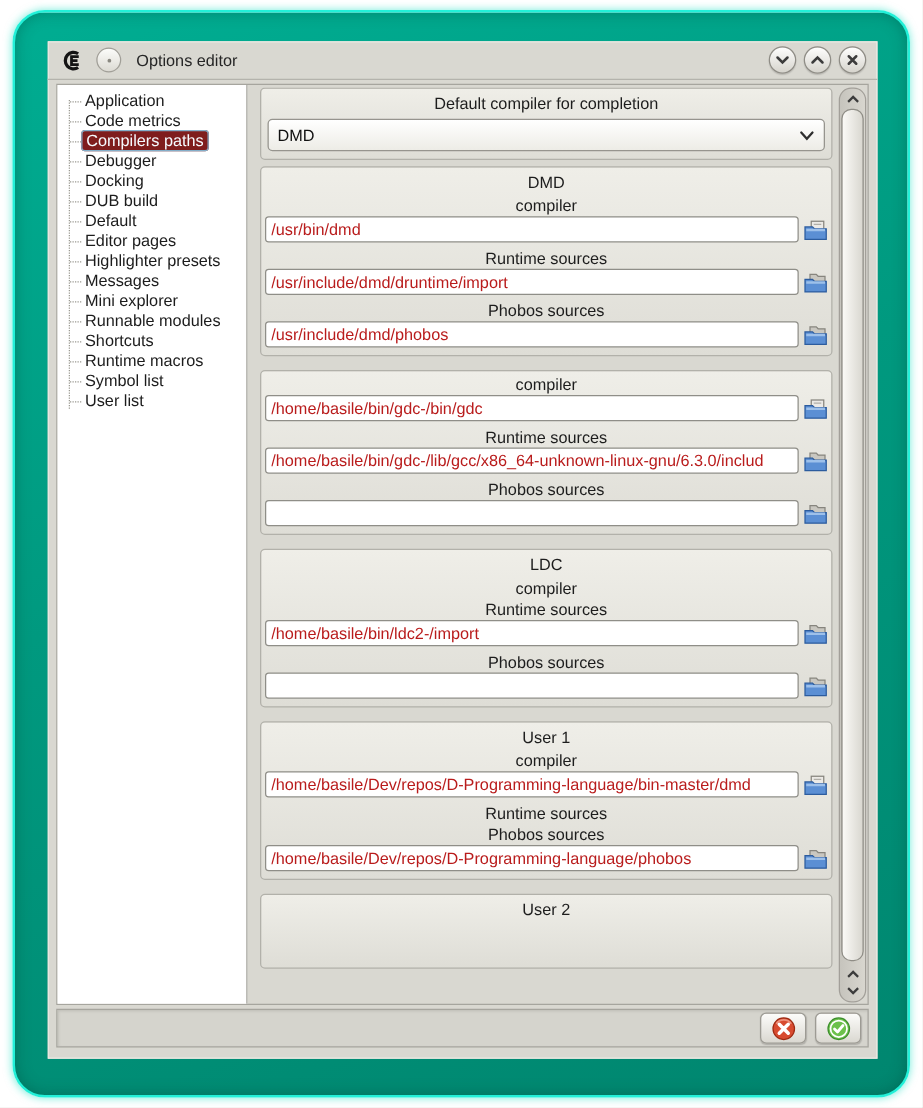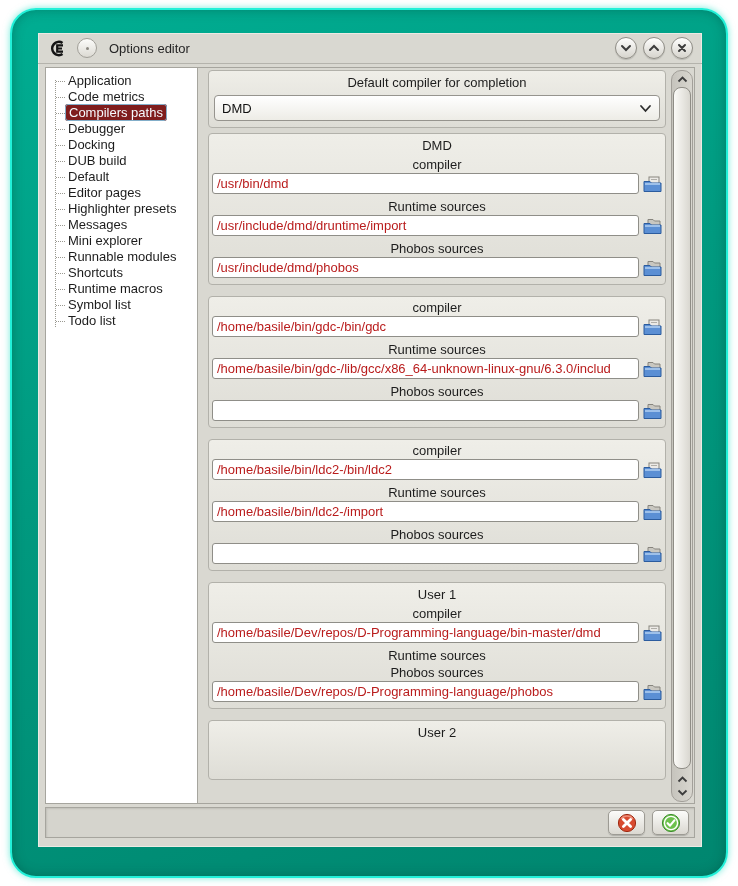--- a/index.html
+++ b/index.html
@@ -131,21 +131,21 @@
           <li class="tree-item"><span>DUB build</span></li>
           <li class="tree-item"><span>Default</span></li>
           <li class="tree-item"><span>Editor pages</span></li>
           <li class="tree-item"><span>Highlighter presets</span></li>
           <li class="tree-item"><span>Messages</span></li>
           <li class="tree-item"><span>Mini explorer</span></li>
           <li class="tree-item"><span>Runnable modules</span></li>
           <li class="tree-item"><span>Shortcuts</span></li>
           <li class="tree-item"><span>Runtime macros</span></li>
           <li class="tree-item"><span>Symbol list</span></li>
-          <li class="tree-item"><span>Todo list</span></li>
+          <li class="tree-item"><span>User list</span></li>
         </ul>
       </div>
 
       <div class="splitter"></div>
 
       <div class="main">
         <div class="scroll-content">
 
           <div class="groupbox gb-first">
             <div class="box-title">Default compiler for completion</div>
@@ -226,32 +226,22 @@
                 <svg width="19" height="17" viewBox="0 0 19 17">
                     <path d="M5 1.5 H10 L11.5 3 H17 V11 H5 Z" fill="#c9c7c0" stroke="#87857e"></path>
                     <path d="M1 5.5 H7 L8.5 7 H18 V15.5 H1 Z" fill="#5b8fd4" stroke="#2c5c9e"></path>
                     <path d="M2 8 H17" stroke="#9dc0ea" stroke-width="2"></path>
                   </svg>
               </button>
             </div>
           </div>
 
           <div class="groupbox">
+            <div class="box-title">LDC</div>
             <div class="field-label">compiler</div>
-            <div class="input-row">
-              <input class="path-input" value="/home/basile/bin/ldc2-/bin/ldc2" style="">
-              <button class="icon-btn">
-                <svg width="19" height="17" viewBox="0 0 19 17">
-                    <rect x="6" y="1" width="10" height="10" fill="#eceae6" stroke="#87857e"></rect>
-                    <line x1="8" y1="3.5" x2="14" y2="3.5" stroke="#b0aea8"></line>
-                    <path d="M1 5.5 H7 L8.5 7 H18 V15.5 H1 Z" fill="#5b8fd4" stroke="#2c5c9e"></path>
-                    <path d="M2 8 H17" stroke="#9dc0ea" stroke-width="2"></path>
-                  </svg>
-              </button>
-            </div>
             <div class="field-label">Runtime sources</div>
             <div class="input-row">
               <input class="path-input" value="/home/basile/bin/ldc2-/import" style="">
               <button class="icon-btn">
                 <svg width="19" height="17" viewBox="0 0 19 17">
                     <path d="M5 1.5 H10 L11.5 3 H17 V11 H5 Z" fill="#c9c7c0" stroke="#87857e"></path>
                     <path d="M1 5.5 H7 L8.5 7 H18 V15.5 H1 Z" fill="#5b8fd4" stroke="#2c5c9e"></path>
                     <path d="M2 8 H17" stroke="#9dc0ea" stroke-width="2"></path>
                   </svg>
               </button>

